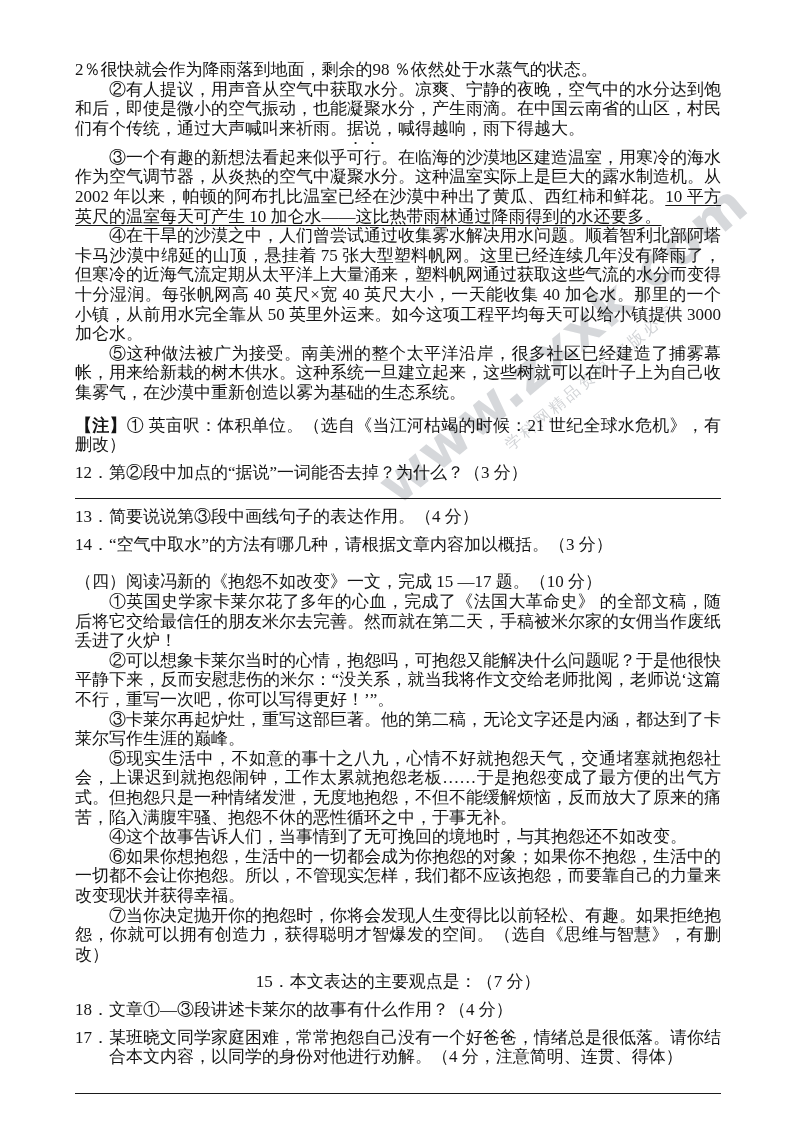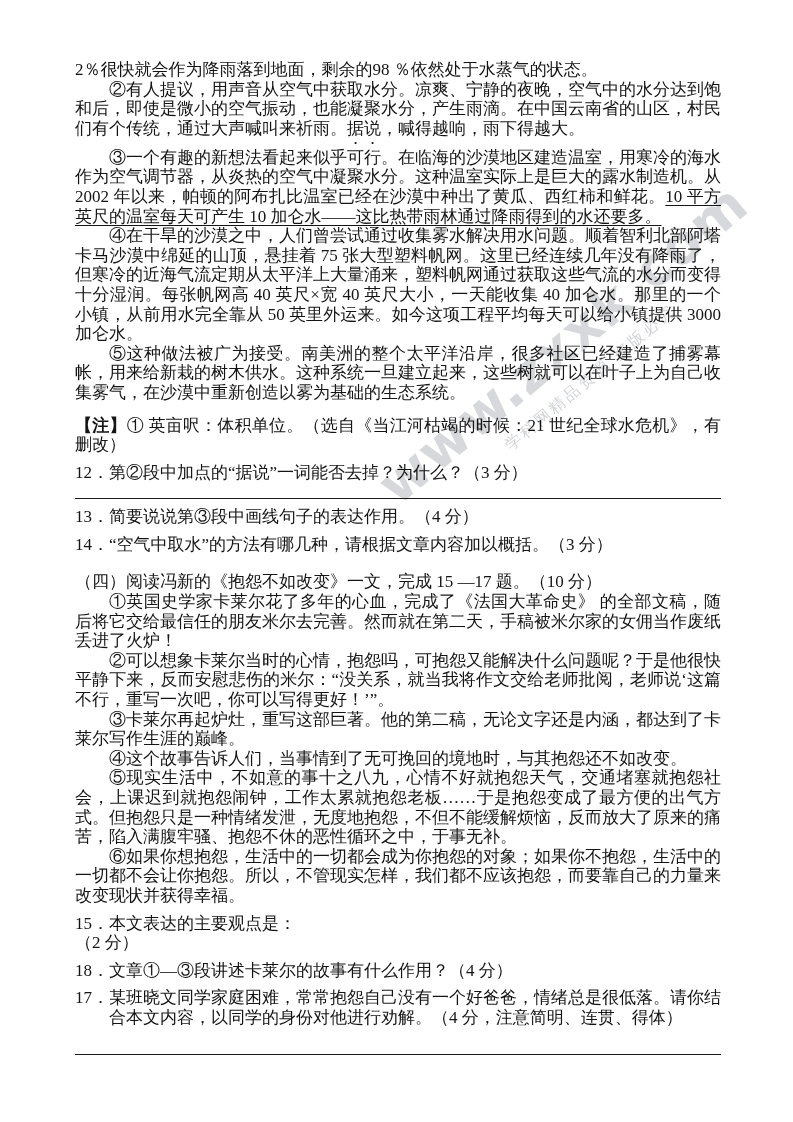--- a/index.html
+++ b/index.html
@@ -25,23 +25,22 @@
   p.note  { text-indent:0; margin-top:13px; }
   p.note b { font-weight:bold; }
   p.q {
     margin-top:8px;
     padding-left:2em;
     text-indent:-2em;
   }
   .q15row {
     margin-top:8px;
     display:flex;
-    justify-content:flex-end;
+    justify-content:center;
     align-items:baseline;
-    flex-direction:column;
   }
   .gap-q13 { margin-top:14px; }
   .gap-q14 { margin-top:36px; }
   .gap-q16 { margin-top:4px; }
   .gap-q17 { margin-top:34px; }
   .section-header { text-indent:0; margin-top:18px; }
 
   .answer-line {
     height:0;
     border-bottom:1.2px solid #1a1a1a;
@@ -116,27 +115,28 @@
 
     <p class="q gap-q13">13．简要说说第③段中画线句子的表达作用。（4 分）</p>
 
     <p class="q gap-q14">14．“空气中取水”的方法有哪几种，请根据文章内容加以概括。（3 分）</p>
 
     <p class="section-header">（四）阅读冯新的《抱怨不如改变》一文，完成 15 —17 题。（10 分）</p>
 
     <p class="para">①英国史学家卡莱尔花了多年的心血，完成了《法国大革命史》 的全部文稿，随后将它交给最信任的朋友米尔去完善。然而就在第二天，手稿被米尔家的女佣当作废纸丢进了火炉！</p>
     <p class="para">②可以想象卡莱尔当时的心情，抱怨吗，可抱怨又能解决什么问题呢？于是他很快平静下来，反而安慰悲伤的米尔：“没关系，就当我将作文交给老师批阅，老师说‘这篇不行，重写一次吧，你可以写得更好！’”。</p>
     <p class="para">③卡莱尔再起炉灶，重写这部巨著。他的第二稿，无论文字还是内涵，都达到了卡莱尔写作生涯的巅峰。</p>
+    <p class="para">⑤现实生活中，不如意的事十之八九，心情不好就抱怨天气，交通堵塞就抱怨社会，上课迟到就抱怨闹钟，工作太累就抱怨老板……于是抱怨变成了最方便的出气方式。但抱怨只是一种情绪发泄，无度地抱怨，不但不能缓解烦恼，反而放大了原来的痛苦，陷入满腹牢骚、抱怨不休的恶性循环之中，于事无补。</p>
     <p class="para">④这个故事告诉人们，当事情到了无可挽回的境地时，与其抱怨还不如改变。</p>
-    <p class="para">⑤现实生活中，不如意的事十之八九，心情不好就抱怨天气，交通堵塞就抱怨社会，上课迟到就抱怨闹钟，工作太累就抱怨老板……于是抱怨变成了最方便的出气方式。但抱怨只是一种情绪发泄，无度地抱怨，不但不能缓解烦恼，反而放大了原来的痛苦，陷入满腹牢骚、抱怨不休的恶性循环之中，于事无补。</p>
     <p class="para">⑥如果你想抱怨，生活中的一切都会成为你抱怨的对象；如果你不抱怨，生活中的一切都不会让你抱怨。所以，不管现实怎样，我们都不应该抱怨，而要靠自己的力量来改变现状并获得幸福。</p>
+    <p class="para">⑦当你决定抛开你的抱怨时，你将会发现人生变得比以前轻松、有趣。如果拒绝抱怨，你就可以拥有创造力，获得聪明才智爆发的空间。（选自《思维与智慧》，有删改）</p>
 
     <div class="q15row">
       <span>15．本文表达的主要观点是：</span>
-      <span>（2 分）</span>
+      <span>（7 分）</span>
     </div>
 
     <p class="q gap-q16">18．文章①—③段讲述卡莱尔的故事有什么作用？（4 分）</p>
 
     <p class="q gap-q17">17．某班晓文同学家庭困难，常常抱怨自己没有一个好爸爸，情绪总是很低落。请你结合本文内容，以同学的身份对他进行劝解。（4 分，注意简明、连贯、得体）</p>
 
     <div class="answer-line bottom"></div>
 
   </div>
 </div>

